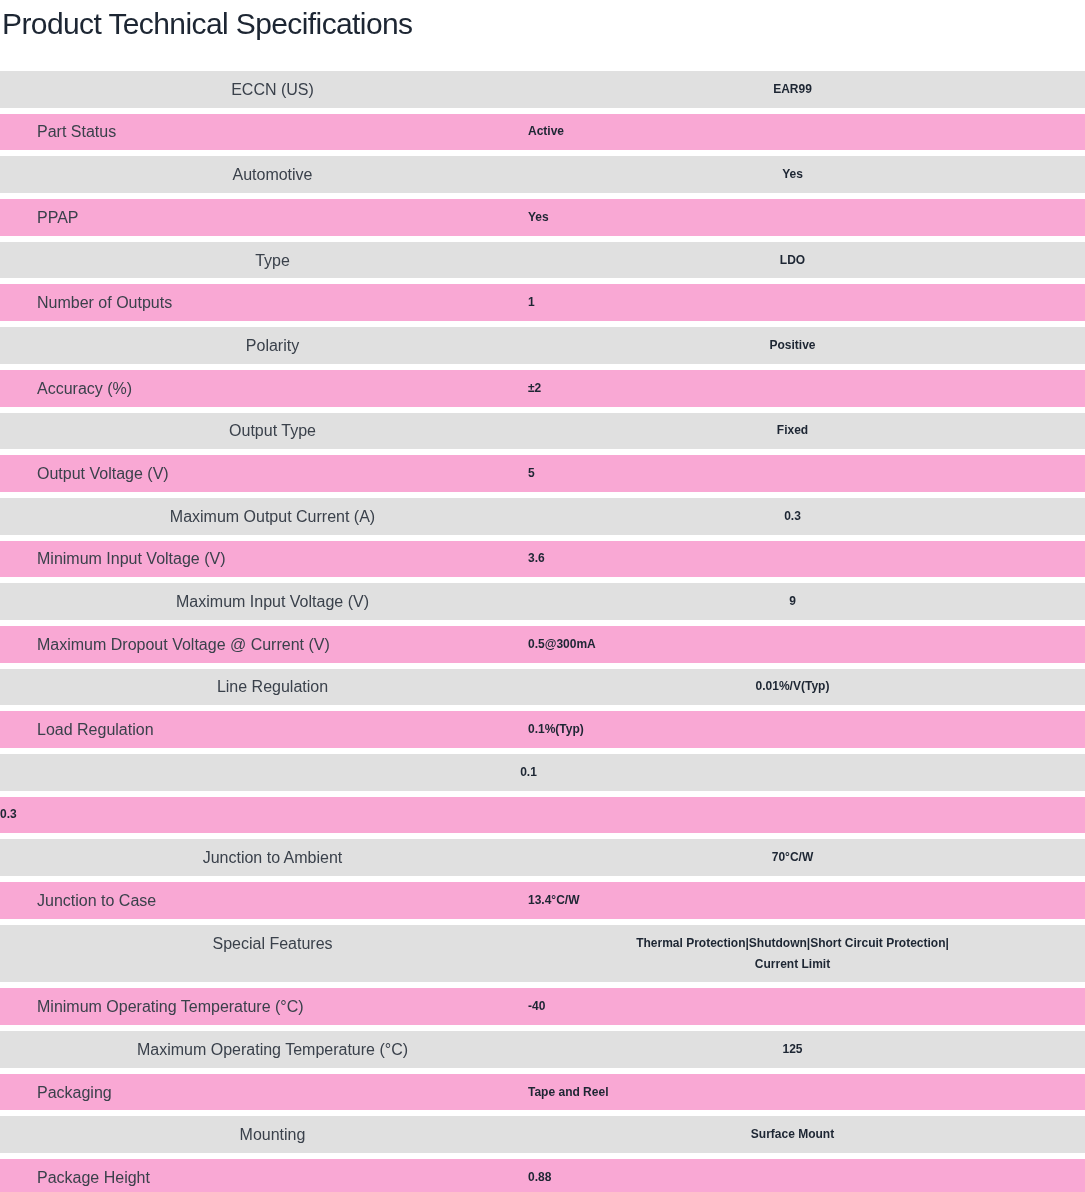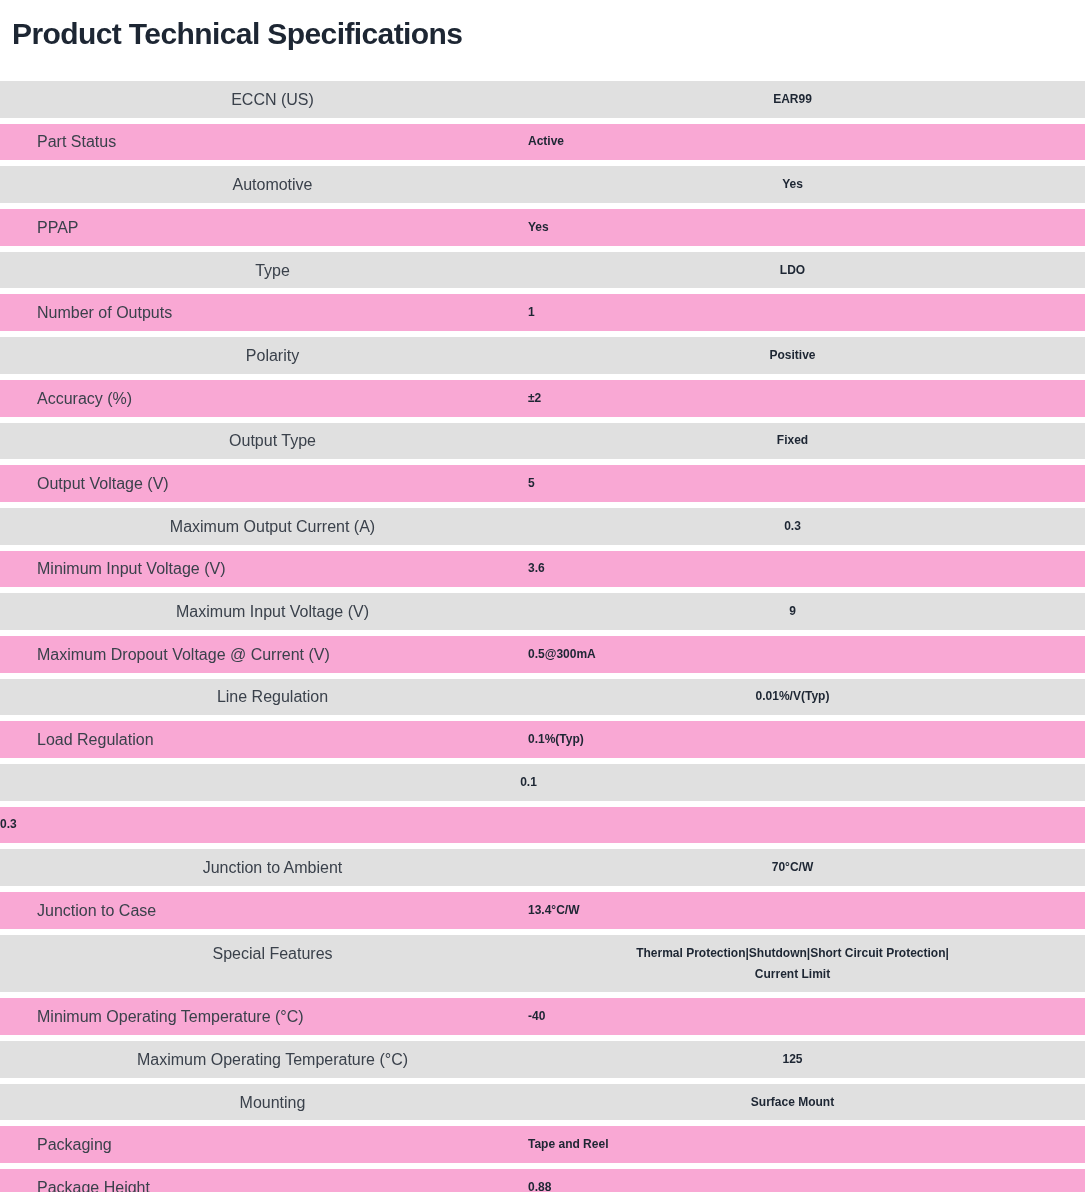--- a/index.html
+++ b/index.html
@@ -8,25 +8,25 @@
     background: #ffffff;
     font-family: "Liberation Sans", sans-serif;
   }
   body {
     width: 1085px;
     height: 1192px;
     overflow: hidden;
     position: relative;
   }
   .page-title {
-    margin: 10px;
+    margin: 0;
     padding: 3px 0 0 2px;
     font-size: 30px;
     line-height: 41px;
-    font-weight: 700;
+    font-weight: 400;
     letter-spacing: -0.6px;
     color: var(--title-color, #1d2633);
   }
   .spec-table {
     margin-top: 24px;
     width: 1085px;
   }
   .spec-row {
     display: flex;
     align-items: flex-start;
@@ -152,26 +152,26 @@
 Current Limit</span>
       </div>
       <div class="spec-row">
         <span class="spec-label">Minimum Operating Temperature (°C)</span>
         <span class="spec-value">-40</span>
       </div>
       <div class="spec-row alt">
         <span class="spec-label">Maximum Operating Temperature (°C)</span>
         <span class="spec-value">125</span>
       </div>
+      <div class="spec-row">
+        <span class="spec-label">Packaging</span>
+        <span class="spec-value">Tape and Reel</span>
+      </div>
       <div class="spec-row alt">
         <span class="spec-label">Mounting</span>
         <span class="spec-value">Surface Mount</span>
-      </div>
-      <div class="spec-row">
-        <span class="spec-label">Packaging</span>
-        <span class="spec-value">Tape and Reel</span>
       </div>
       <div class="spec-row">
         <span class="spec-label">Package Height</span>
         <span class="spec-value">0.88</span>
       </div>
     </div>
 </div>
 
 </body></html>

